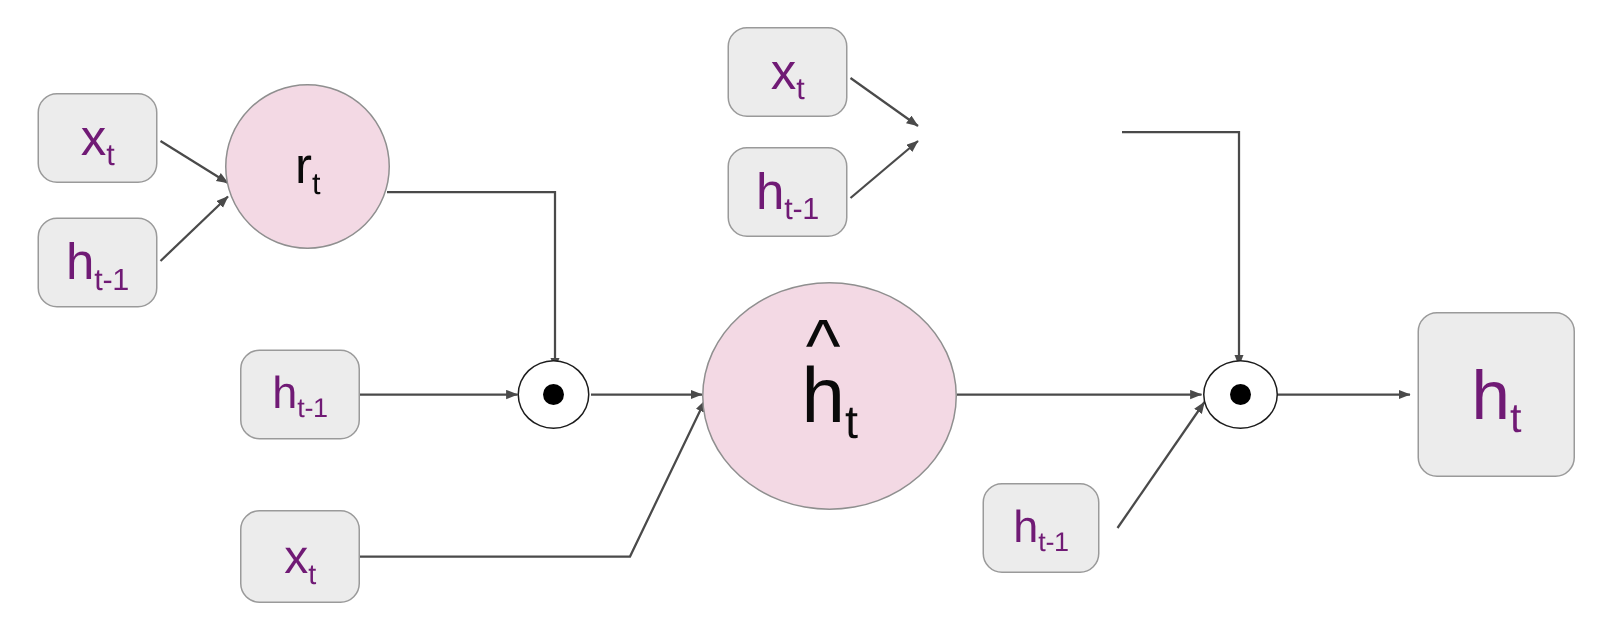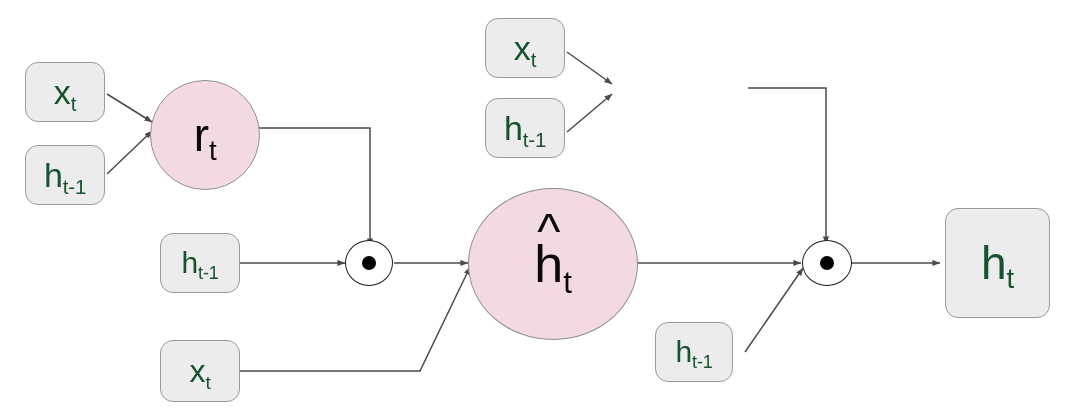--- a/index.html
+++ b/index.html
@@ -29,21 +29,21 @@
   
   .node-box {
     position: absolute;
     box-sizing: border-box;
     background: #ececec;
     border: 1.6px solid #9a9a9a;
     border-radius: 13px;
     display: flex;
     align-items: center;
     justify-content: center;
-    color: #14532d;
+    color: #701a75;
     line-height: 1;
     z-index: 3;
   }
   .node-box .lbl {
     display: inline-block;
     white-space: nowrap;
     position: relative;
     font-weight: 400;
   }
   
@@ -141,21 +141,21 @@
   </svg>
 
   <div class="node-box" style="left:25px; top:62px; width:80px; height:60px; font-size:34px;">
     <span class="lbl"><span>x</span><span class="sub">t</span></span>
   </div>
 
   <div class="node-box" style="left:25px; top:145px; width:80px; height:60px; font-size:34px;">
     <span class="lbl"><span>h</span><span class="sub">t-1</span></span>
   </div>
 
-  <div class="gate-circle" style="left:150px; top:80px; width:110px; height:110px; font-size:46px;">
+  <div class="gate-circle" style="left:150px; top:56px; width:110px; height:110px; font-size:34px;">
     <span class="lbl"><span>r</span><span class="sub">t</span></span>
   </div>
 
   <div class="node-box" style="left:485px; top:18px; width:80px; height:60px; font-size:34px;">
     <span class="lbl"><span>x</span><span class="sub">t</span></span>
   </div>
 
   <div class="node-box" style="left:485px; top:98px; width:80px; height:60px; font-size:34px;">
     <span class="lbl"><span>h</span><span class="sub">t-1</span></span>
   </div>

